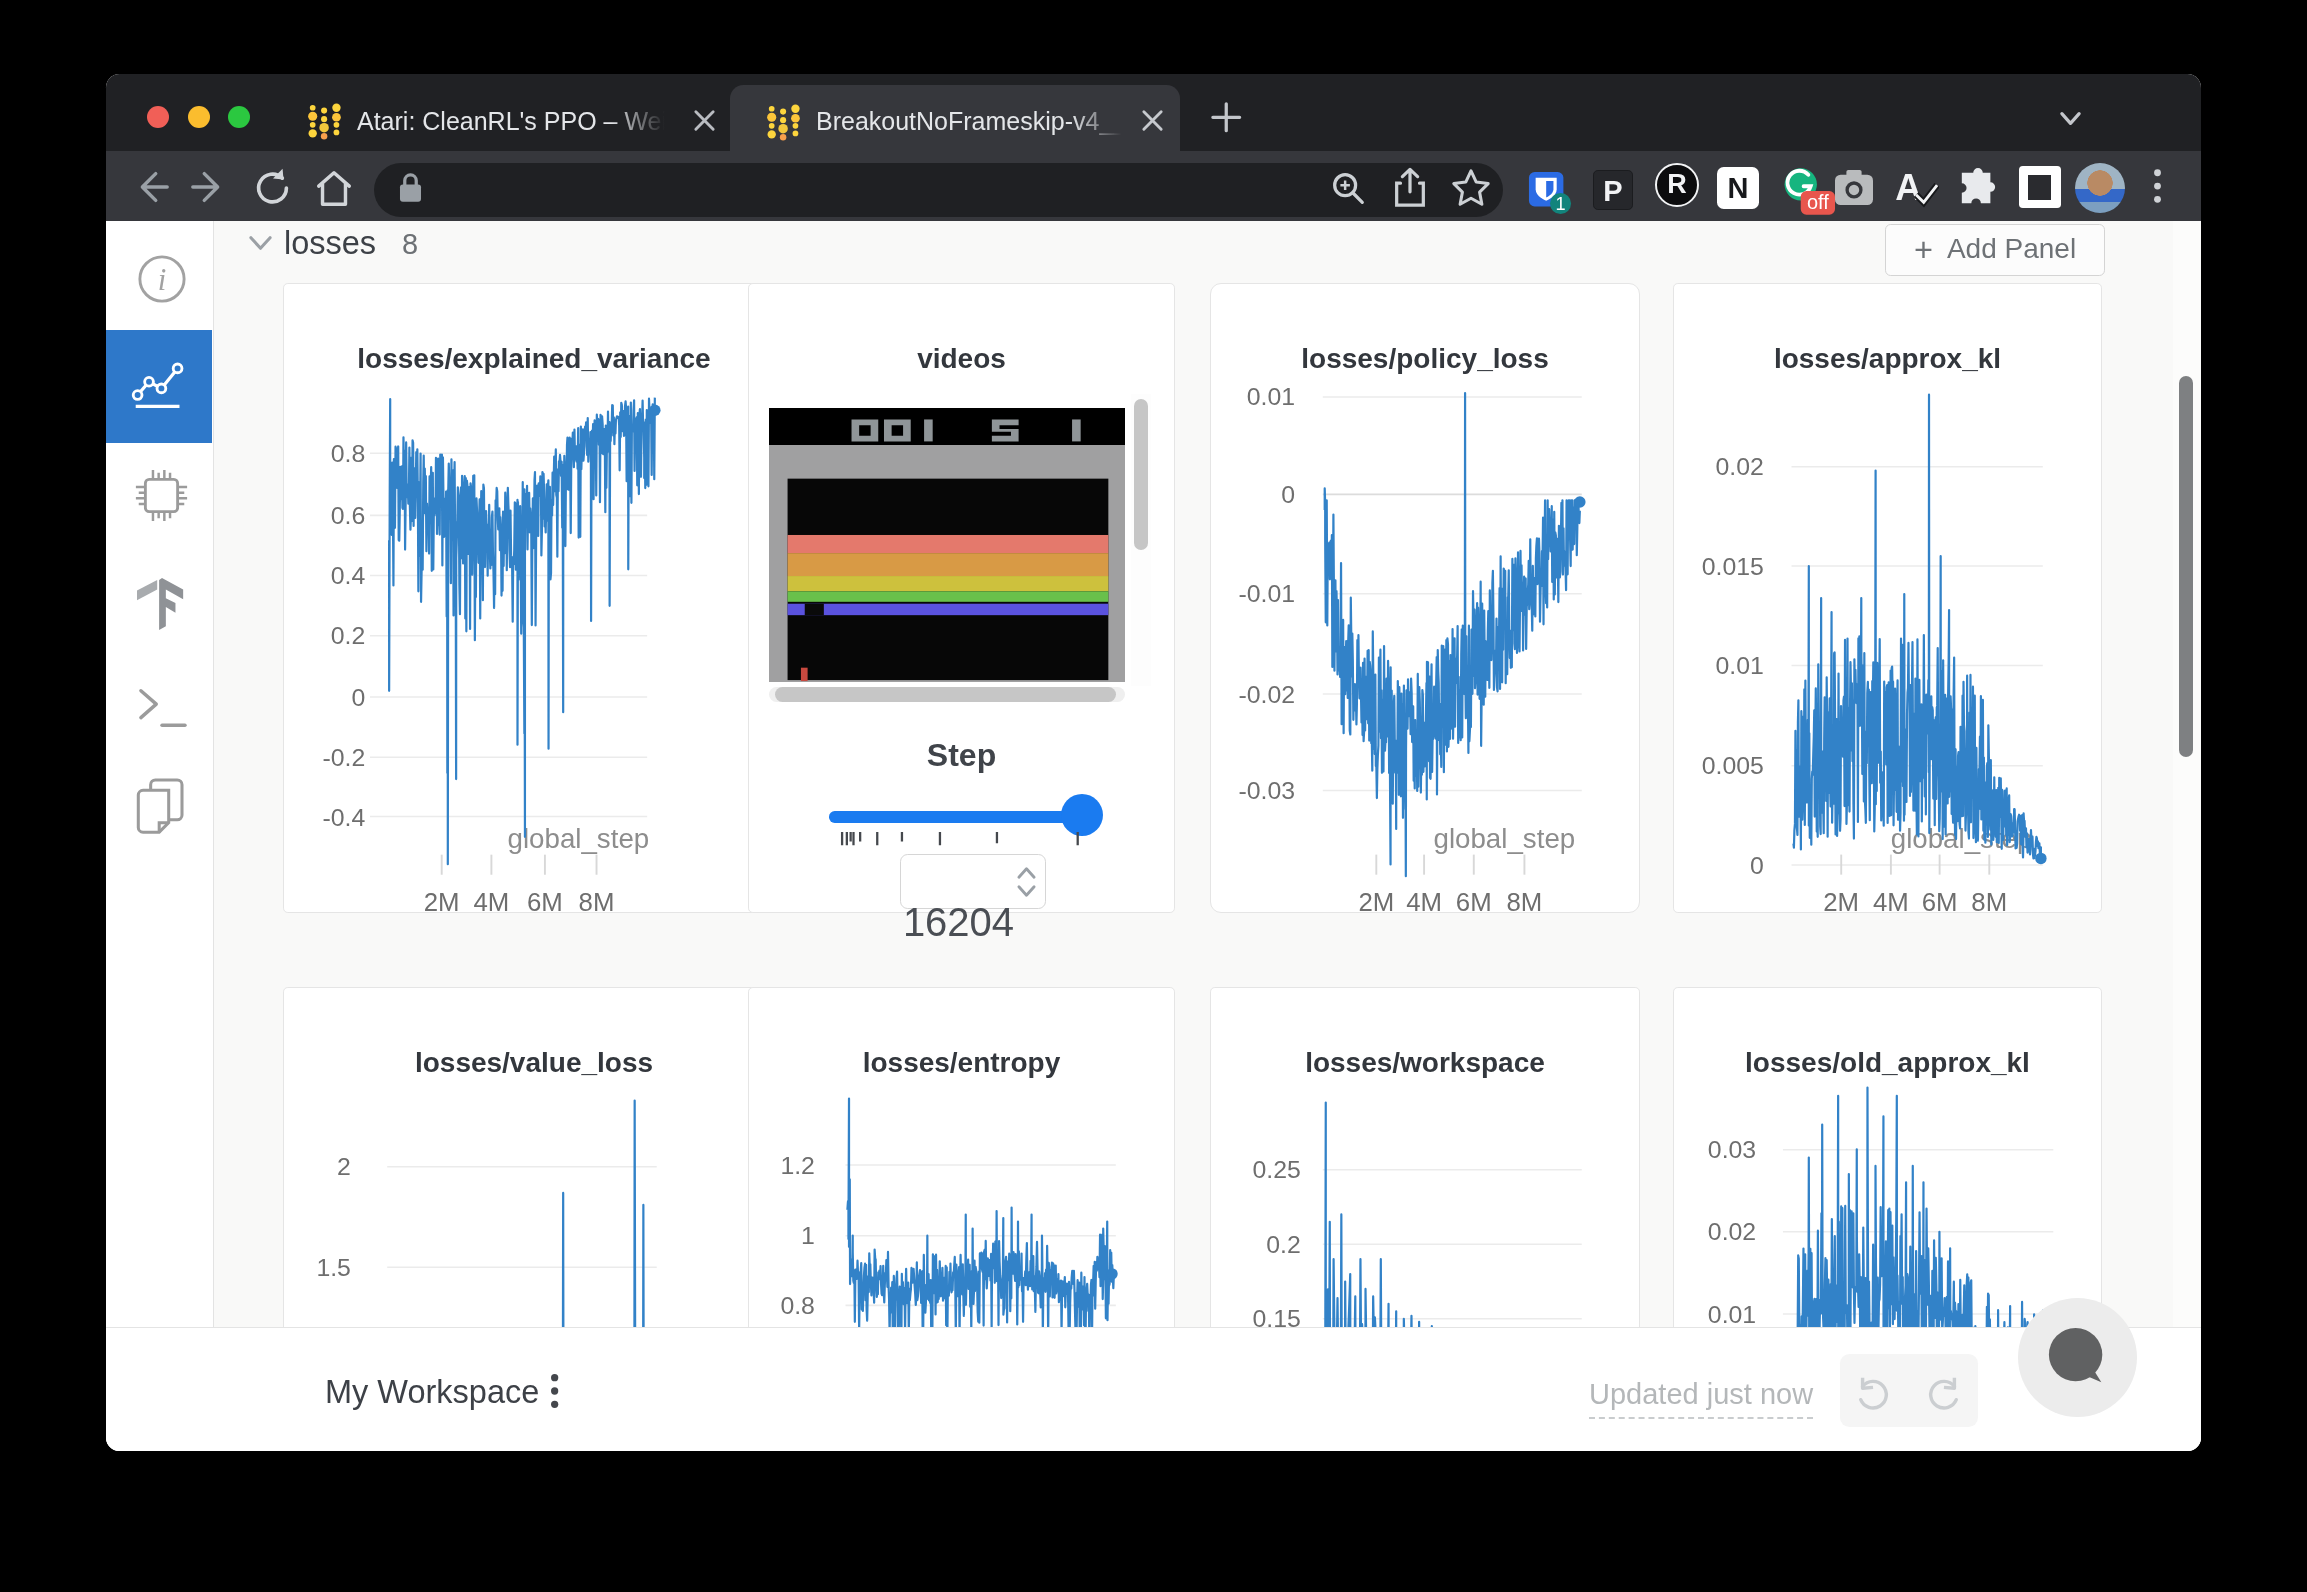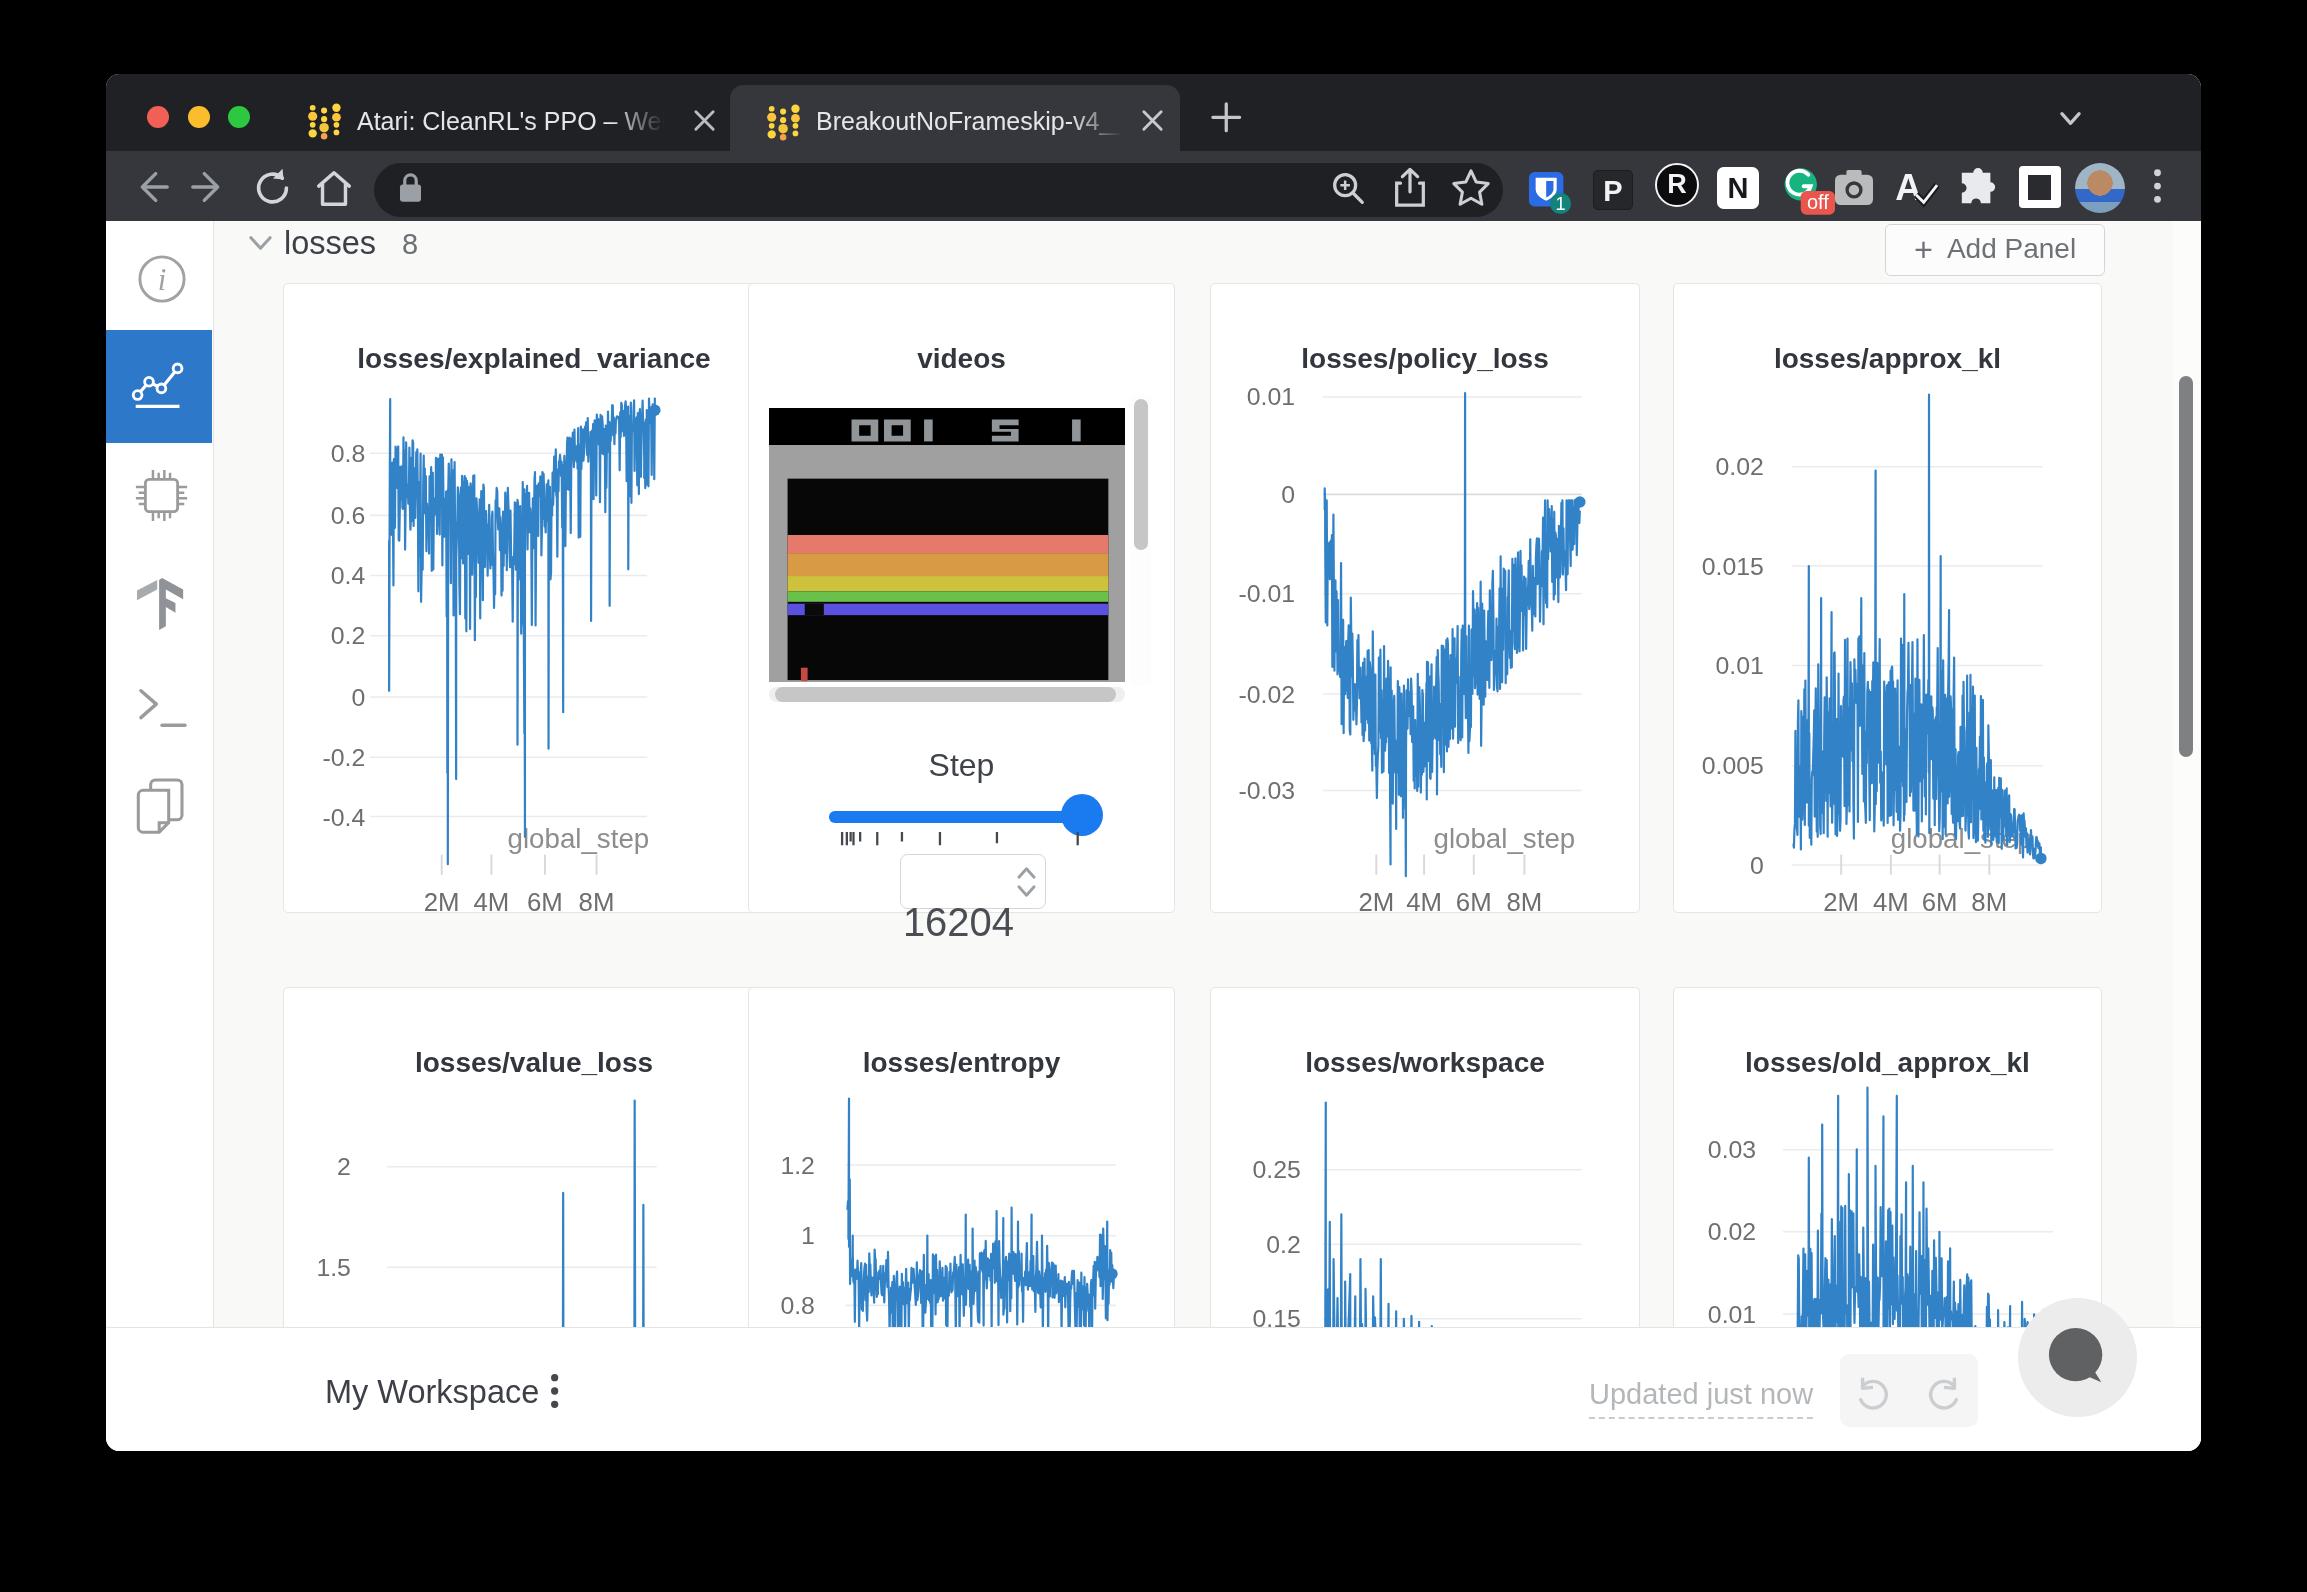--- a/index.html
+++ b/index.html
@@ -282,38 +282,38 @@
         <rect x="37" y="205" width="20" height="12" fill="#0a0a0a"></rect>
         <rect x="33" y="272" width="7" height="14" fill="#c8493f"></rect>
       </svg>
     </div>
 
     <div style="position:absolute;left:382px;top:110px;width:20px;height:292px;background:#fdfdfd;"></div>
     <div style="position:absolute;left:385px;top:115px;width:14.3px;height:151px;background:#c6c6c6;border-radius:7.6px;"></div>
 
     <div style="position:absolute;left:20px;top:403px;width:356px;height:15.3px;background:#efefef;border-radius:7.6px;"></div>
     <div style="position:absolute;left:26px;top:403px;width:341px;height:15.3px;background:#c6c6c6;border-radius:7.6px;"></div>
-    <div style="position:absolute;left:0;top:463px;width:100%;text-align:center;font-size:32px;color:#40444a;">Step</div>
+    <div style="position:absolute;left:0;top:453px;width:100%;text-align:center;font-size:32px;color:#40444a;font-weight:bold;">Step</div>
 
     <div style="position:absolute;left:80px;top:527px;width:264px;height:11.5px;background:#1a7bf0;border-radius:5.7px;"></div>
     <div style="position:absolute;left:312px;top:510px;width:42px;height:42px;background:#1a7bf0;border-radius:50%;"></div>
     <svg style="position:absolute;left:80px;top:546px;" width="277" height="19" viewBox="0 0 290 20">
       <g stroke="#45484d" stroke-width="2.4">
         <path d="M13 2 V16 M18 2 V16 M22 2 V12 M25 2 V16 M32 2 V12 M50 2 V16 M76 2 V12 M116 2 V16 M176 2 V14 M261 2 V16"></path>
       </g>
     </svg>
 
     <div style="position:absolute;left:151px;top:570px;width:146px;height:55px;background:#fff;border:1.9px solid #d6d6d6;border-radius:7.6px;">
       <div style="position:absolute;left:0px;top:8.6px;width:115px;text-align:center;font-size:40px;color:#4a4e54;margin-top:36px;">16204</div>
       <svg style="position:absolute;left:113px;top:7.6px;" width="25" height="38" viewBox="0 0 26 40">
           <path d="M5 15 L13 6 L21 15 M5 25 L13 34 L21 25" stroke="#9aa0a6" stroke-width="3" fill="none" stroke-linecap="round" stroke-linejoin="round"></path>
         </svg>
     </div>
   </div>
-  <div class="panel" style="left:1104px;top:209px;width:430px;">
+  <div class="panel" style="left:1104px;top:209px;width:430px;border-radius:11px;">
     <div class="ptitle">losses/policy_loss</div>
     <svg width="430" height="630" viewBox="0 0 450 659" style="position:absolute;left:0;top:0;">
         <line x1="117" y1="118" x2="388" y2="118" stroke="#ebebeb" stroke-width="1.6"></line>
         <line x1="117" y1="220" x2="388" y2="220" stroke="#dcdcdc" stroke-width="1.6"></line>
         <line x1="117" y1="324" x2="388" y2="324" stroke="#ebebeb" stroke-width="1.6"></line>
         <line x1="117" y1="429" x2="388" y2="429" stroke="#ebebeb" stroke-width="1.6"></line>
         <line x1="117" y1="530" x2="388" y2="530" stroke="#ebebeb" stroke-width="1.6"></line>
         <line x1="173" y1="597" x2="173" y2="618" stroke="#d8d8d8" stroke-width="2"></line>
         <line x1="223" y1="597" x2="223" y2="618" stroke="#d8d8d8" stroke-width="2"></line>
         <line x1="275" y1="597" x2="275" y2="618" stroke="#d8d8d8" stroke-width="2"></line>

